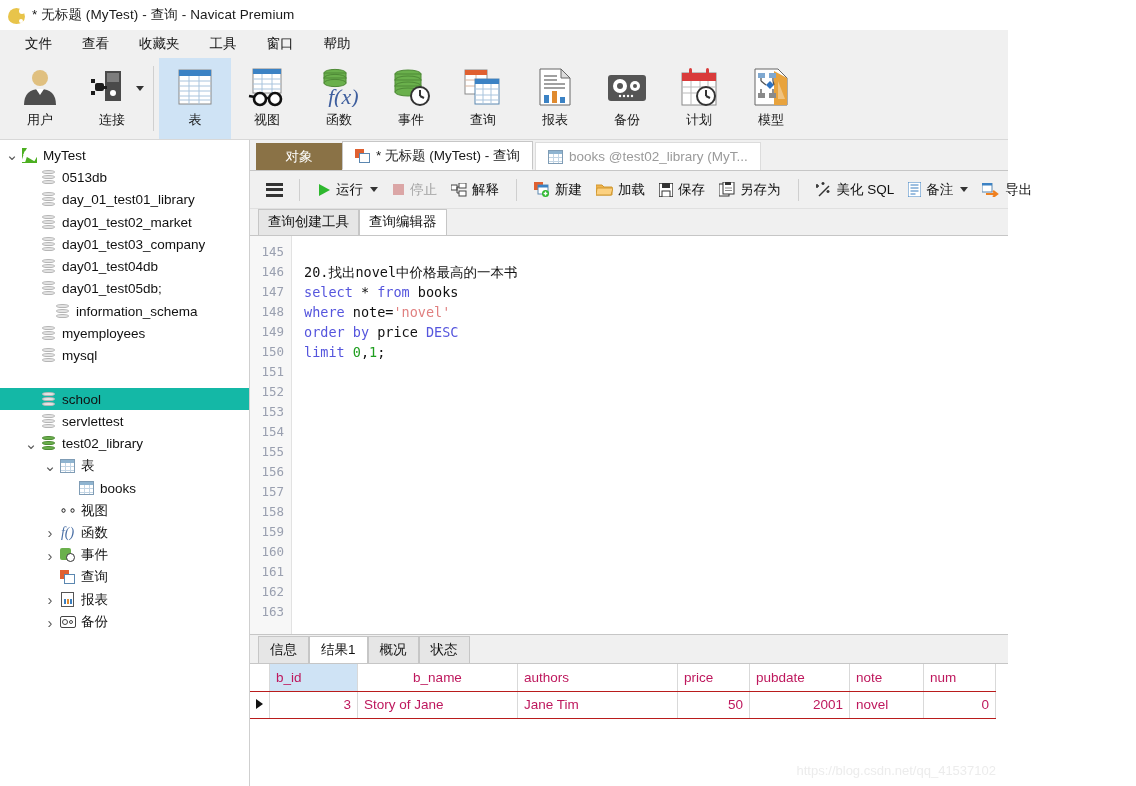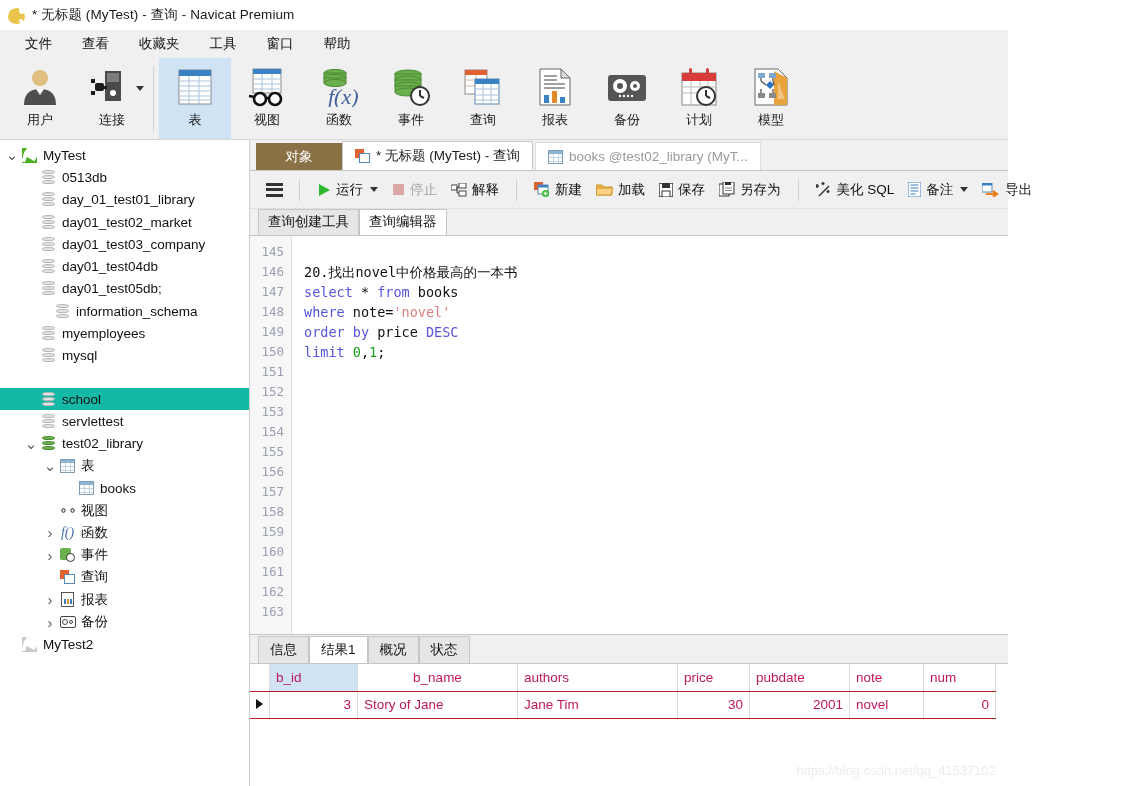--- a/index.html
+++ b/index.html
@@ -638,27 +638,20 @@
         </div>
         <div class="tnode" style="padding-left: 42px;">
           <span class="twist" style="font-size: 15px;">›</span>
           <span class="tico">
             <span class="ic-backup">
               <span class="r1"></span>
               <span class="r2"></span>
             </span>
           </span>
           <span class="tlabel">备份</span>
-        </div>
-        <div class="tnode" style="padding-left: 4px;">
-          <span class="twist"></span>
-          <span class="tico">
-            <span class="ic-conn off"></span>
-          </span>
-          <span class="tlabel">MyTest2</span>
         </div>
       </div>
 
     <div class="rightpane">
 
       <div class="doctabs">
         <div class="objtab">对象</div>
         <div id="doctabs-host" style="display:flex;align-items:flex-end;">
             <div class="dtab active">
               <span style="display: inline-block; width: 16px; height: 14px;"><span class="ic-query" style="display:inline-block"><span class="q1"></span><span class="q2"></span></span></span>
@@ -847,21 +840,21 @@
                   <th style="width: 74px;">note</th>
                   <th style="width: 72px;">num</th>
                 </tr>
               </thead>
             <tbody id="grid-body">
                 <tr>
                   <td class="rowmark"><span class="tri"></span></td>
                   <td class="num">3</td>
                   <td>Story of Jane</td>
                   <td>Jane Tim</td>
-                  <td class="num">30</td>
+                  <td class="num">50</td>
                   <td class="num">2001</td>
                   <td>novel</td>
                   <td class="num">0</td>
                 </tr>
               </tbody>
           </table>
         </div>
       </div>
 
     </div>

